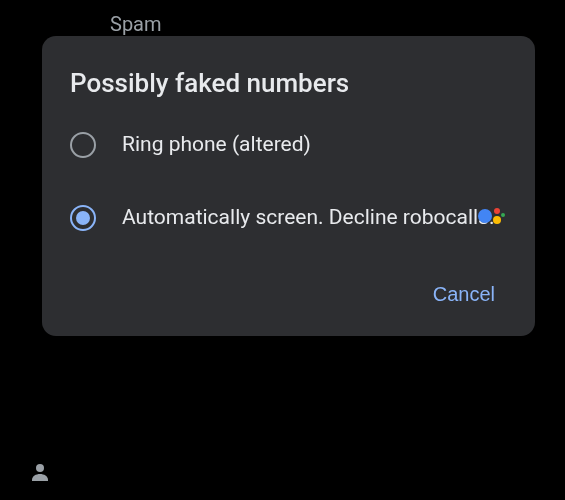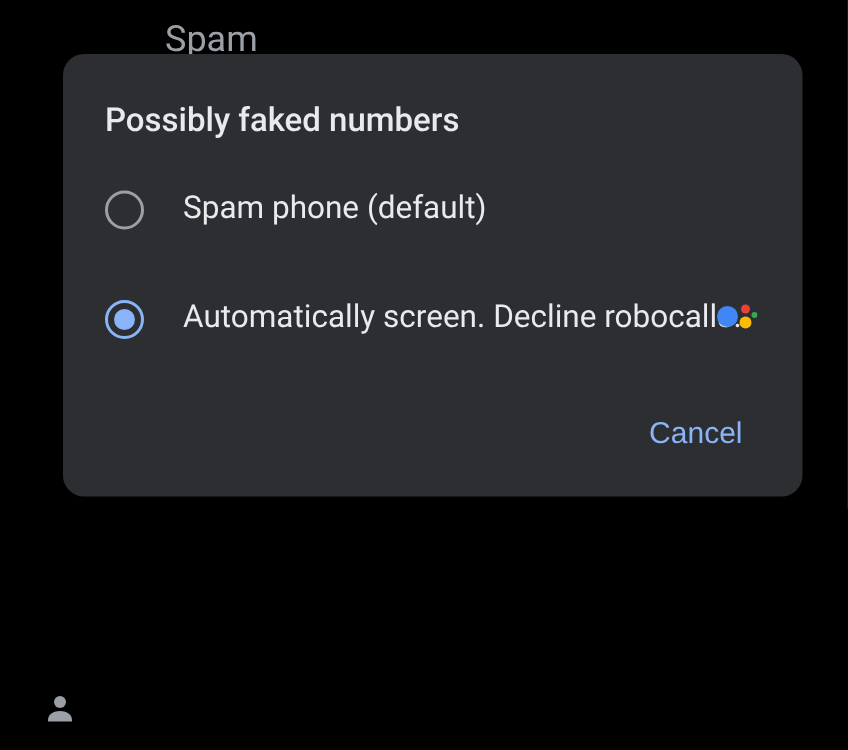--- a/index.html
+++ b/index.html
@@ -13,42 +13,42 @@
       background: #000;
       font-family: Roboto, Arial, sans-serif;
       position: relative;
       overflow: hidden;
     }
     .background-header {
       position: absolute;
       top: 12px;
       left: 110px;
       color: #9aa0a6;
-      font-size: 24px;
+      font-size: 20px;
       font-weight: 400;
       text-align: center;
     }
     .background-person-icon {
       position: absolute;
       bottom: 12px;
       left: 28px;
       color: #9aa0a6;
     }
     .dialog {
       position: absolute;
       top: 36px;
       left: 42px;
       right: 30px;
       background: #2d2e31;
       border-radius: 14px;
       padding: 32px 28px 22px 28px;
     }
     .dialog-title {
       color: #e8eaed;
-      font-size: 22px;
+      font-size: 26px;
       font-weight: 500;
       margin-bottom: 18px;
     }
     .dialog-subtitle {
       color: #9aa0a6;
       font-size: 21px;
       line-height: 1.4;
       margin-bottom: 30px;
     }
     .radio-option {
@@ -118,21 +118,21 @@
     <circle cx="12" cy="8" r="4"></circle>
     <path d="M12 14c-4 0-8 2-8 6v1h16v-1c0-4-4-6-8-6z"></path>
   </svg>
 </div>
 
 <div class="dialog">
   <div class="dialog-title">Possibly faked numbers</div>
 
   <div class="radio-option">
     <div class="radio-circle"></div>
-    <div class="radio-label">Spam phone (default)</div>
+    <div class="radio-label">Ring phone (altered)</div>
   </div>
 
   <div class="radio-option">
     <div class="radio-circle selected"></div>
     <div class="radio-label">Automatically screen. Decline robocalls.</div>
     <div class="assistant-icon">
       <svg width="30" height="30" viewBox="0 0 30 30">
         <circle cx="10" cy="15" r="7" fill="#4285F4"></circle>
         <circle cx="22" cy="10" r="3" fill="#EA4335"></circle>
         <circle cx="22" cy="19" r="4" fill="#FBBC04"></circle>

